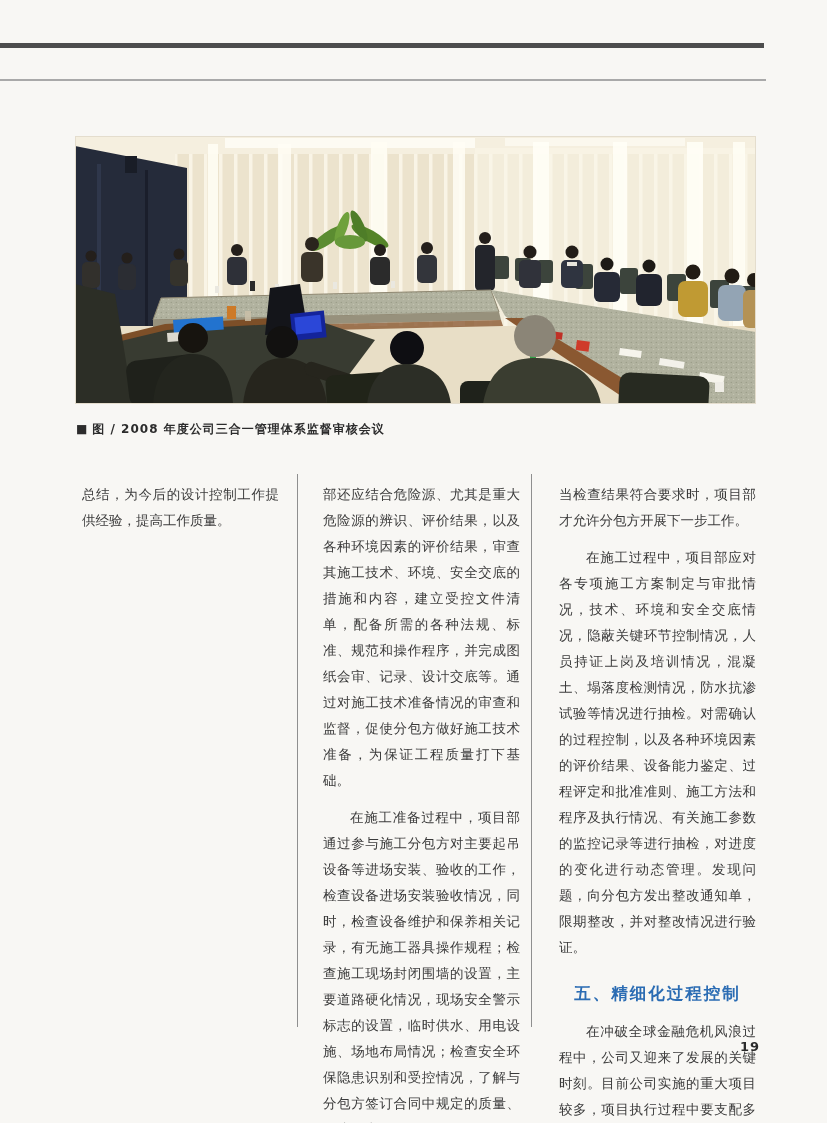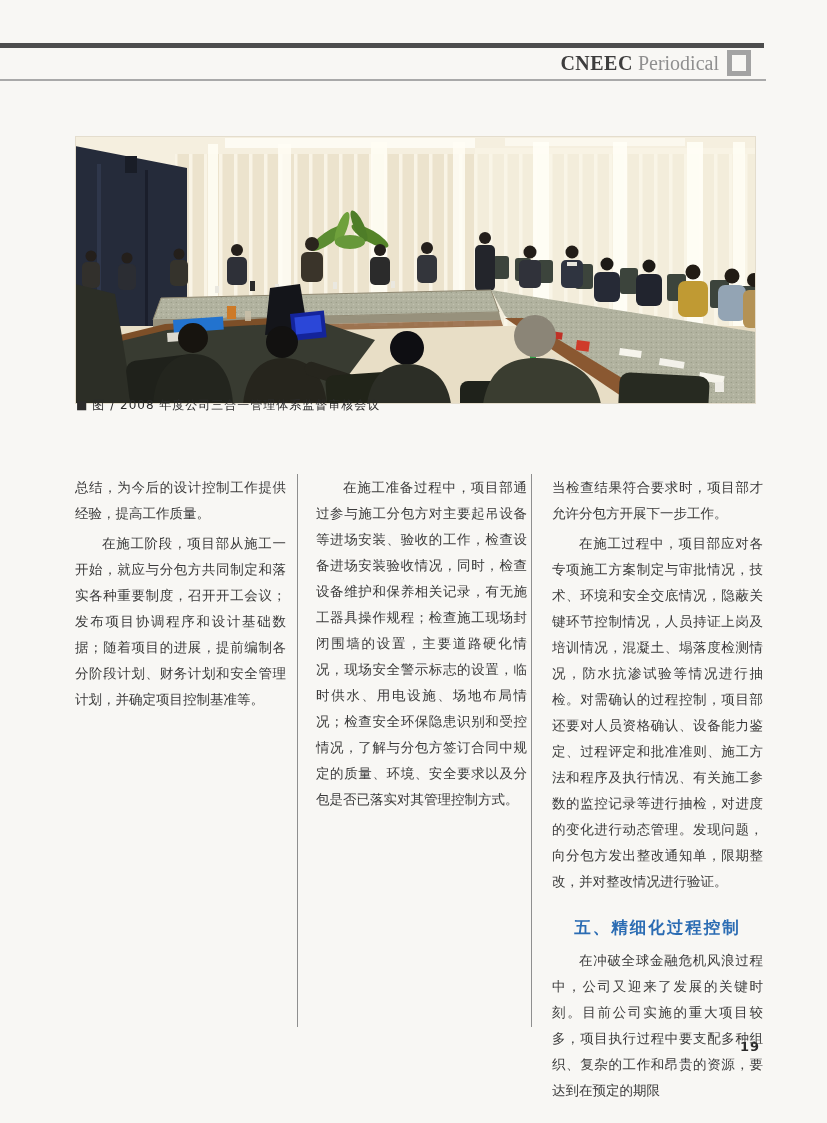--- a/index.html
+++ b/index.html
@@ -13,50 +13,46 @@
   .brand{font-family:"Liberation Serif","DejaVu Serif",serif;font-size:20px;line-height:26px;white-space:nowrap;}
   .brand-cneec{color:#3d3d3d;font-weight:bold;letter-spacing:0.5px;}
   .brand-periodical{color:#8f8f8f;}
   .brand-square{width:14px;height:16px;border:5px solid #a3a3a3;background:transparent;}
 
   
   .photo{position:absolute;left:75px;top:136px;width:681px;height:268px;overflow:hidden;background:#efe8d6;}
   .photo svg{display:block;}
 
   
-  .caption{position:absolute;left:76px;top:397px;font-size:12px;font-weight:normal;color:#2c2c2c;letter-spacing:1px;white-space:nowrap;}
+  .caption{position:absolute;left:76px;top:421px;font-size:12px;font-weight:bold;color:#2c2c2c;letter-spacing:1px;white-space:nowrap;}
   .caption-marker{margin-right:4px;}
 
   
   .col{position:absolute;top:470px;width:219px;font-size:13.5px;line-height:26px;color:#3b3b3b;
        text-align:justify;text-justify:inter-ideograph;}
-  .col p{margin:4px;}
+  .col p{margin:11px;}
   .col p.ind{text-indent:2em;}
   .col1{left:71px;}
   .col2{left:312px;}
   .col3{left:548px;}
   .divider{position:absolute;top:474px;height:553px;width:1px;background:#8f8f8f;}
   .d1{left:297px;}
   .d2{left:531px;}
 
   .sec-heading{margin:21px 0 6px 0;text-align:center;color:#2b6cb3;font-size:16.5px;font-weight:bold;
                letter-spacing:2px;line-height:26px;}
 
   .pagenum{position:absolute;left:740px;top:1039px;font-size:13px;font-weight:bold;color:#2b2b2b;letter-spacing:1px;}
 </style>
 </head>
 <body>
 
 <div class="page">
 
   <div class="rule-thick"></div>
-  <div class="brand-wrap">
-    <span class="brand"><span class="brand-cneec">CNEEC</span> <span class="brand-periodical">Periodical</span></span>
-    <span class="brand-square"></span>
-  </div>
   <div class="rule-thin"></div>
 
   <div class="photo">
     <svg width="681" height="268" viewBox="0 0 681 268" xmlns="http://www.w3.org/2000/svg">
       <defs>
         <linearGradient id="wallg" x1="0" y1="0" x2="0" y2="1">
           <stop offset="0" stop-color="#f6f0e0"></stop>
             <stop offset="1" stop-color="#e7dfc9"></stop>
         </linearGradient>
         <pattern id="blinds" width="15" height="8" patternUnits="userSpaceOnUse">
@@ -207,33 +203,33 @@
       <rect x="0.5" y="0.5" width="680" height="267" fill="none" stroke="#e4ddcd"></rect>
     </svg>
   </div>
 
   <div class="caption">
     <span class="caption-marker">■</span><span>图 / 2008 年度公司三合一管理体系监督审核会议</span>
   </div>
 
   <div class="col col1">
     <p>总结，为今后的设计控制工作提供经验，提高工作质量。</p>
-    <p class="ind">在施工阶段，项目部从施工一开始，就应与分包方共同制定和落实各种重要制度，召开开工会议；发布项目协调程序和设计基础数据；随着项目的进展，提前编制各分阶段计划、财务计划和安全管理计划，并确定项目控制基准等。</p>
   </div>
 
   <div class="divider d1"></div>
 
   <div class="col col2">
+    <p>部还应结合危险源、尤其是重大危险源的辨识、评价结果，以及各种环境因素的评价结果，审查其施工技术、环境、安全交底的措施和内容，建立受控文件清单，配备所需的各种法规、标准、规范和操作程序，并完成图纸会审、记录、设计交底等。通过对施工技术准备情况的审查和监督，促使分包方做好施工技术准备，为保证工程质量打下基础。</p>
     <p class="ind">在施工准备过程中，项目部通过参与施工分包方对主要起吊设备等进场安装、验收的工作，检查设备进场安装验收情况，同时，检查设备维护和保养相关记录，有无施工器具操作规程；检查施工现场封闭围墙的设置，主要道路硬化情况，现场安全警示标志的设置，临时供水、用电设施、场地布局情况；检查安全环保隐患识别和受控情况，了解与分包方签订合同中规定的质量、环境、安全要求以及分包是否已落实对其管理控制方式。</p>
   </div>
 
   <div class="divider d2"></div>
 
   <div class="col col3">
     <p>当检查结果符合要求时，项目部才允许分包方开展下一步工作。</p>
-    <p class="ind">在施工过程中，项目部应对各专项施工方案制定与审批情况，技术、环境和安全交底情况，隐蔽关键环节控制情况，人员持证上岗及培训情况，混凝土、塌落度检测情况，防水抗渗试验等情况进行抽检。对需确认的过程控制，项目部还要对人员资格确认、设备能力鉴定、过程评定和批准准则、施工方法和程序及执行情况、有关施工参数的监控记录等进行抽检，对进度的变化进行动态管理。发现问题，向分包方发出整改通知单，限期整改，并对整改情况进行验证。</p>
+    <p class="ind">在施工过程中，项目部应对各专项施工方案制定与审批情况，技术、环境和安全交底情况，隐蔽关键环节控制情况，人员持证上岗及培训情况，混凝土、塌落度检测情况，防水抗渗试验等情况进行抽检。对需确认的过程控制，以及各种环境因素的评价结果、设备能力鉴定、过程评定和批准准则、施工方法和程序及执行情况、有关施工参数的监控记录等进行抽检，对进度的变化进行动态管理。发现问题，向分包方发出整改通知单，限期整改，并对整改情况进行验证。</p>
     <h3 class="sec-heading">五、精细化过程控制</h3>
     <p class="ind">在冲破全球金融危机风浪过程中，公司又迎来了发展的关键时刻。目前公司实施的重大项目较多，项目执行过程中要支配多种组织、复杂的工作和昂贵的资源，要达到在预定的期限</p>
   </div>
 
   <div class="pagenum">19</div>
 
 </div>
 
 </body></html>

